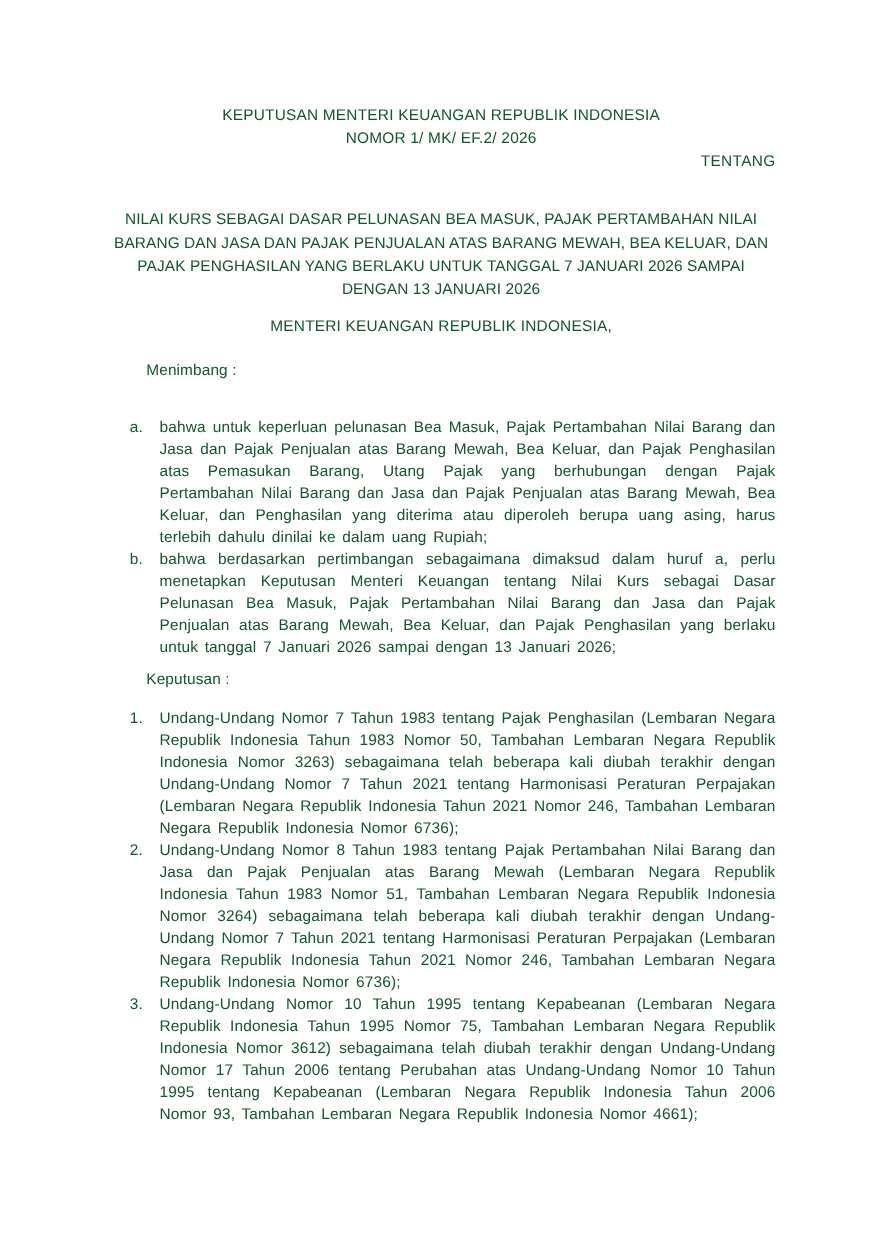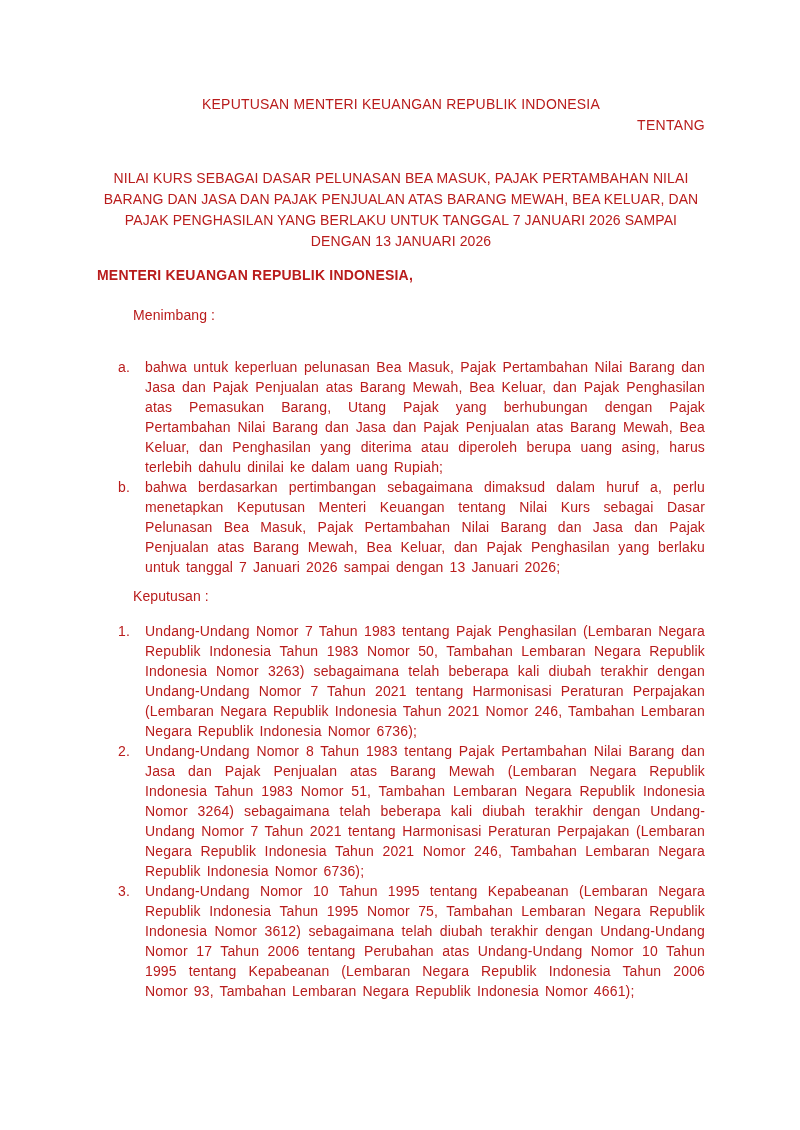--- a/index.html
+++ b/index.html
@@ -9,45 +9,45 @@
   }
   .page {
     position: relative;
     width: 800px;
     height: 1130px;
     background: #ffffff;
     box-sizing: border-box;
     padding: 94px 95px 0 97px;
     font-family: "Liberation Sans", sans-serif;
     font-size: 14px;
-    color: #b91c1c;
+    color: #14532d;
     overflow: hidden;
   }
   .doc-header {
     text-align: center;
     line-height: 21px;
     letter-spacing: 0.2px;
   }
   .tentang {
     text-align: right;
     line-height: 21px;
     letter-spacing: 0.3px;
   }
   .subject {
     max-width: 600px;
     margin: 32px auto 0 auto;
     text-align: center;
     line-height: 21px;
     letter-spacing: 0.1px;
   }
   .issuer {
+    text-align: center;
     margin-top: 13px;
     line-height: 21px;
     letter-spacing: 0.2px;
-    font-weight: bold;
   }
   .section-label {
     line-height: 20px;
     letter-spacing: 0.1px;
     margin-left: 36px;
   }
   .label-menimbang { margin-top: 19px; }
   .label-mengingat { margin-top: 9px; }
   .item-list {
     margin-left: 21px;
@@ -71,20 +71,21 @@
     word-spacing: 2px;
   }
 </style>
 </head>
 <body>
 
 <div class="page">
 
   <div class="doc-header">
     <div>KEPUTUSAN MENTERI KEUANGAN REPUBLIK INDONESIA</div>
+    <div>NOMOR 1/ MK/ EF.2/ 2026</div>
   </div>
 
   <div class="tentang">TENTANG</div>
 
   <div class="subject">NILAI KURS SEBAGAI DASAR PELUNASAN BEA MASUK, PAJAK PERTAMBAHAN NILAI BARANG DAN JASA DAN PAJAK PENJUALAN ATAS BARANG MEWAH, BEA KELUAR, DAN PAJAK PENGHASILAN YANG BERLAKU UNTUK TANGGAL 7 JANUARI 2026 SAMPAI DENGAN 13 JANUARI 2026</div>
 
   <div class="issuer">MENTERI KEUANGAN REPUBLIK INDONESIA,</div>
 
   <div class="section-label label-menimbang">Menimbang :</div>
 

